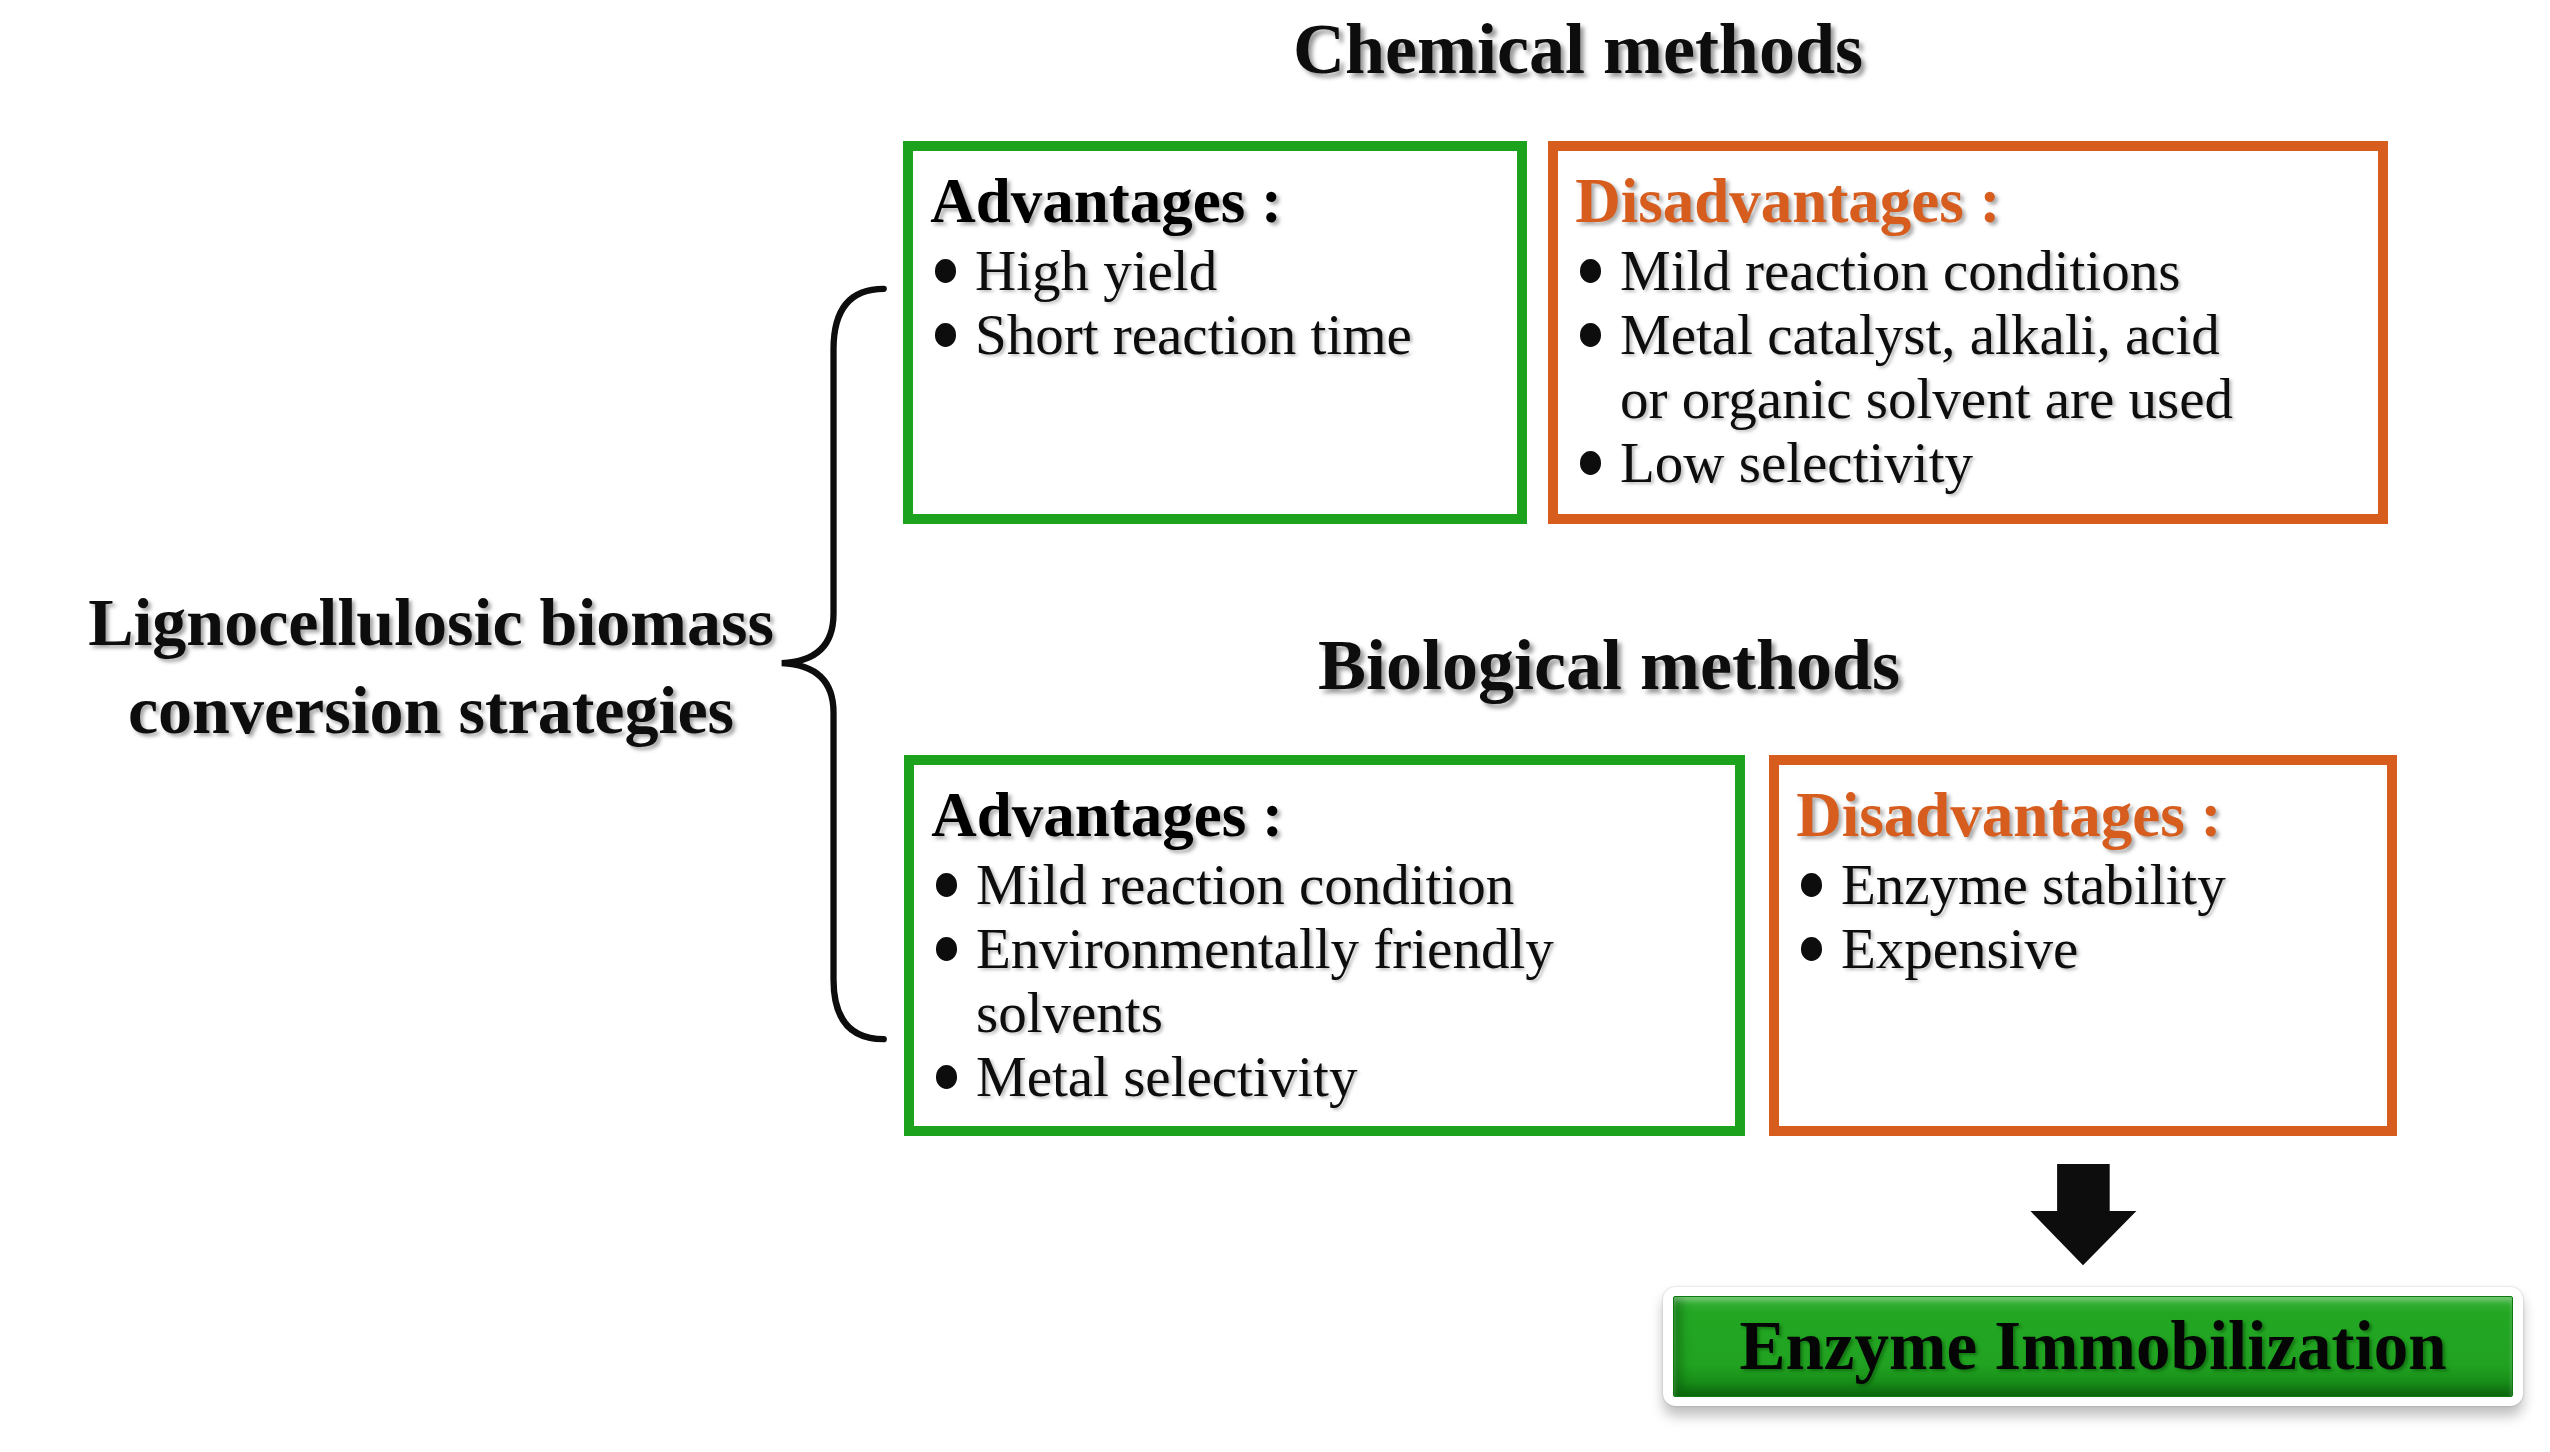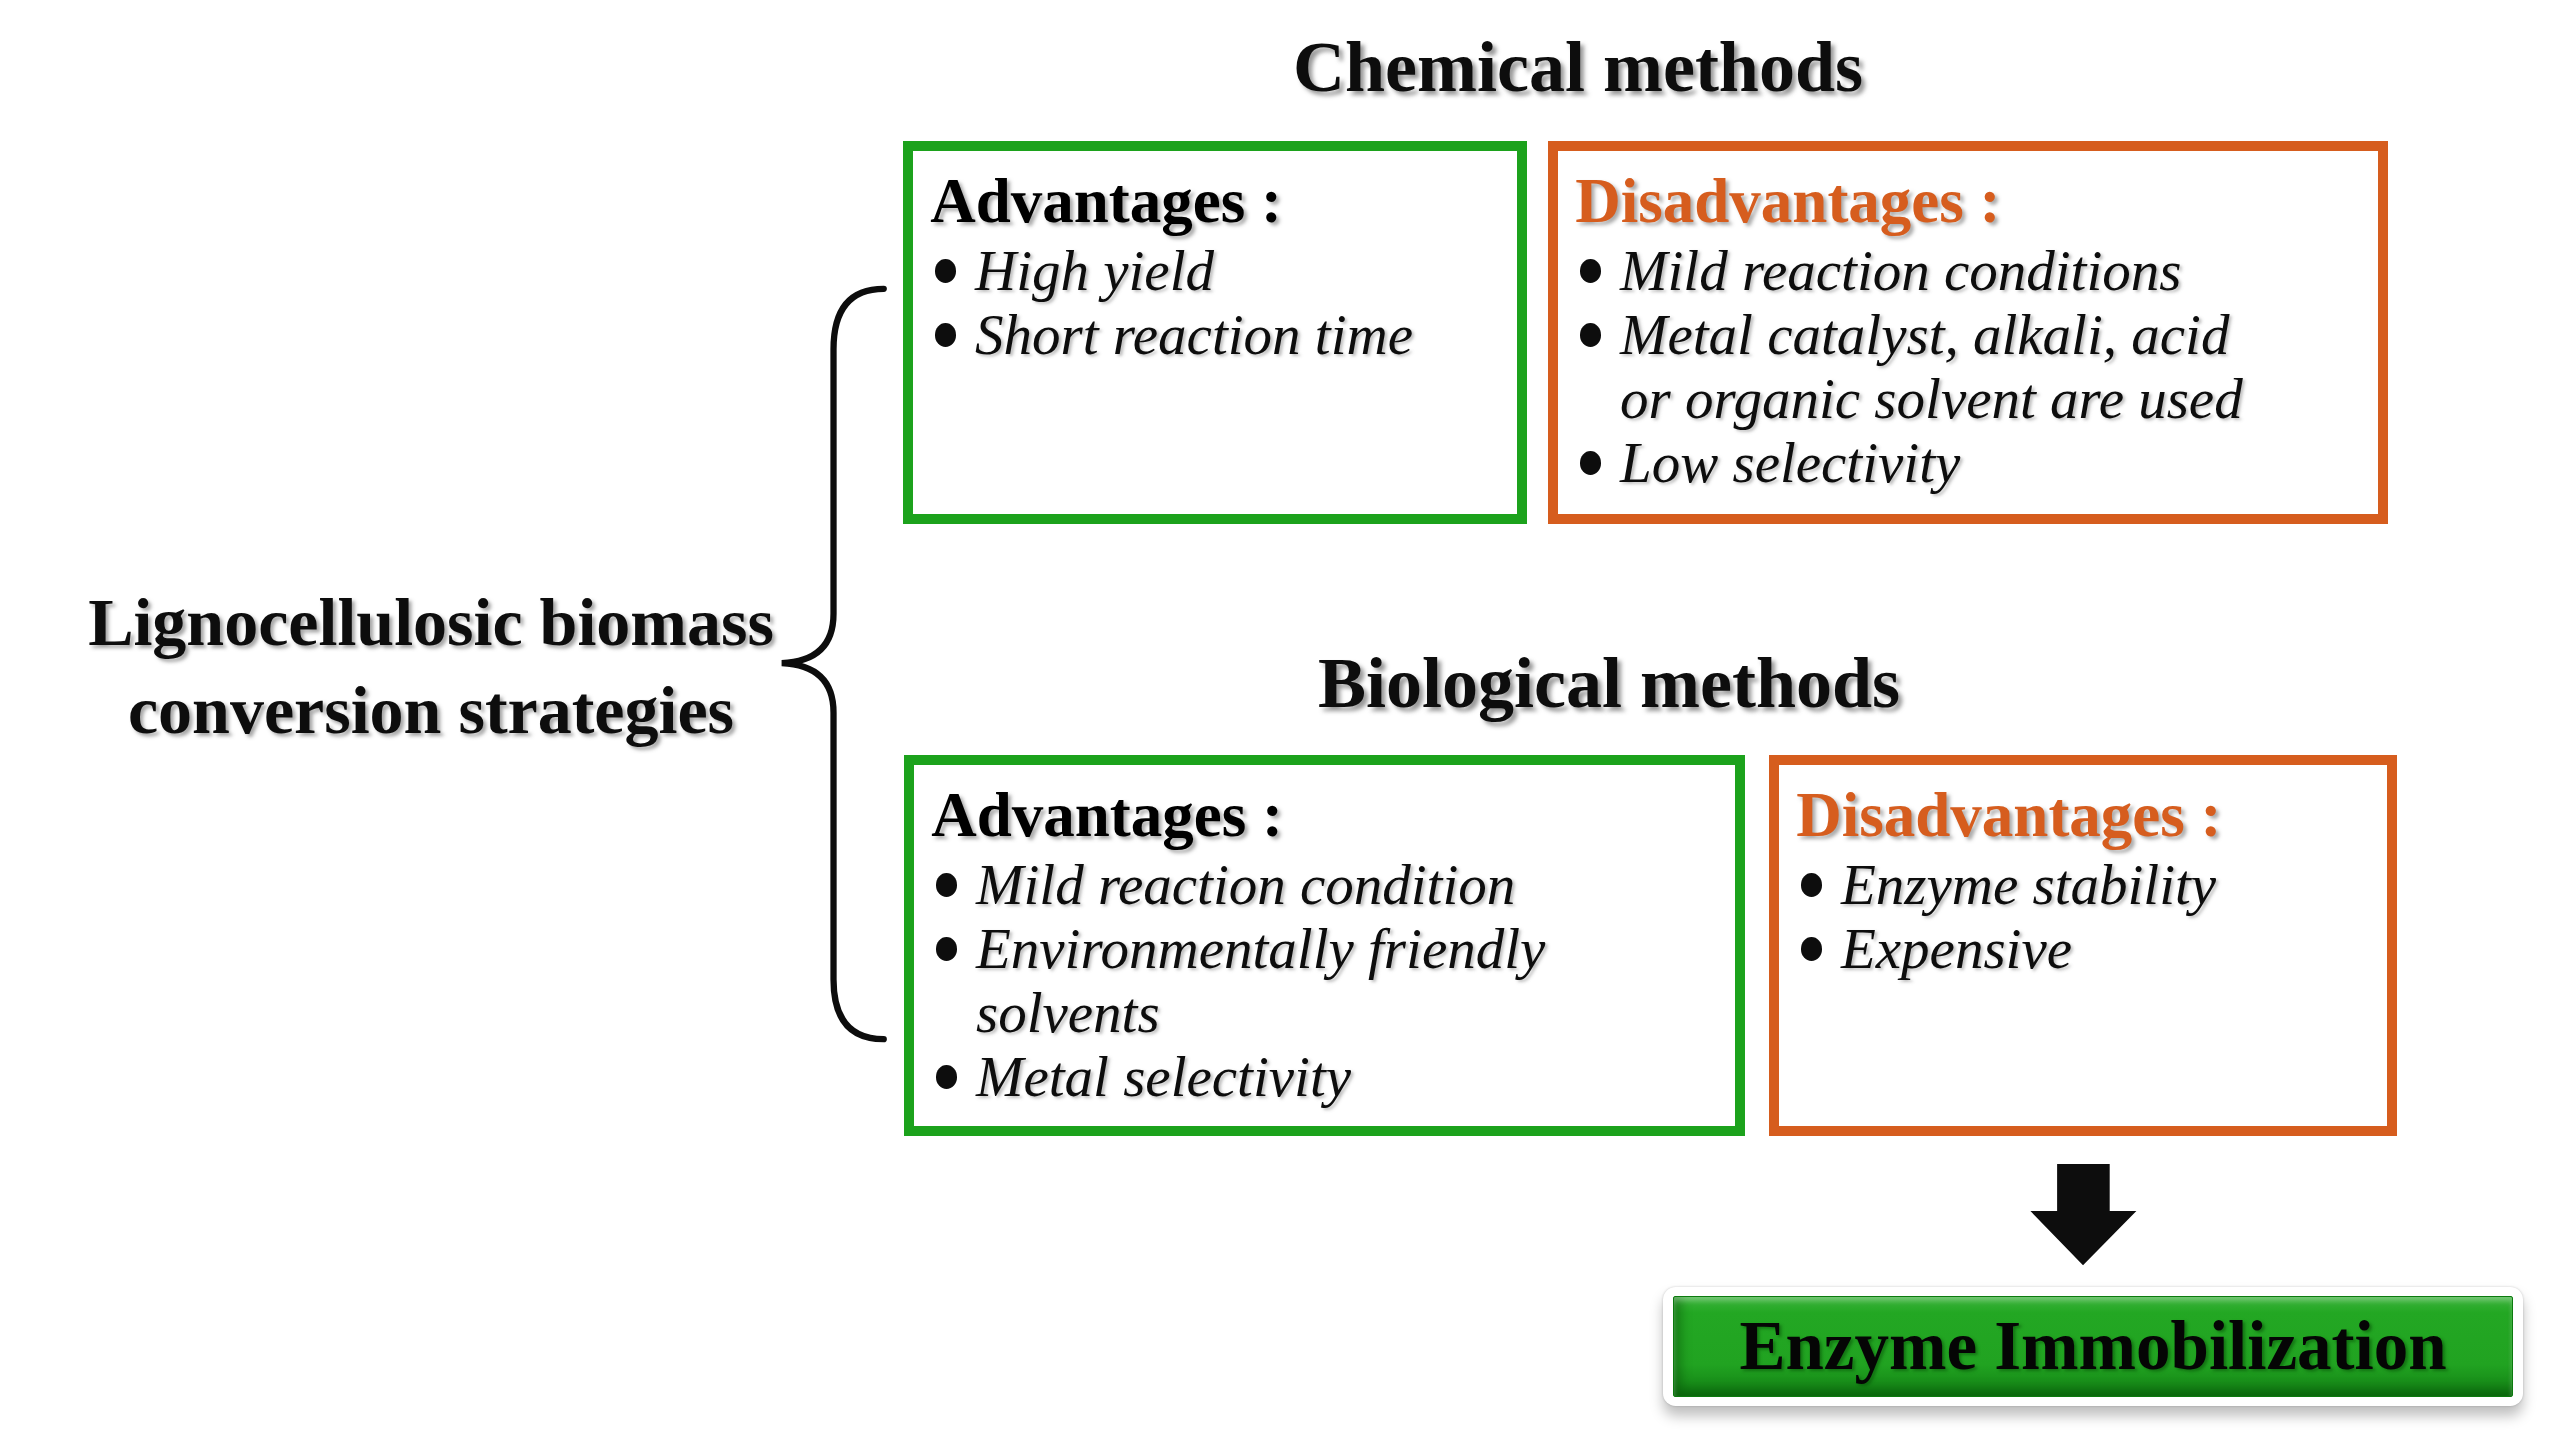--- a/index.html
+++ b/index.html
@@ -10,21 +10,20 @@
     font-family:"Liberation Serif","DejaVu Serif",serif;
     overflow:hidden;
   }
   
   .section-title{
     position:absolute;
     font-size:72px;font-weight:700;color:#0d0d0d;
     text-align:center;line-height:86px;
     text-shadow:3.9px 3.9px 4.7px rgba(70,70,70,0.55);
     white-space:nowrap;
-    margin-top:18px;
   }
   #title-chemical{left:1170px;top:6.3px;width:816px;}
   #title-biological{left:1193px;top:622px;width:832px;}
 
   
   #root-label{
     position:absolute;left:0px;top:578px;width:794px;
     font-size:68px;font-weight:700;color:#0d0d0d;
     text-align:center;line-height:88px;
     text-shadow:3.1px 3.1px 3.9px rgba(80,80,80,0.5);
@@ -48,21 +47,21 @@
 
   .box-heading{
     font-size:63px;font-weight:700;line-height:69px;
     text-shadow:3.1px 3.1px 3.9px rgba(90,90,90,0.5);
     white-space:nowrap;
     margin:0 0 3.1px 0;
   }
   .green-heading{color:#000000;}
   .orange-heading{color:#d65d1e;}
 
-  .bullet-row{display:flex;align-items:flex-start;font-style:italic;}
+  .bullet-row{display:flex;align-items:flex-start;}
   .bullet-dot{
     flex:0 0 auto;
     width:21px;height:23.5px;border-radius:50%;
     background:#0d0d0d;
     margin:20.4px 19px 0 4.7px;
   }
   .bullet-text{
     font-size:57px;font-weight:400;color:#0d0d0d;
     line-height:64px;
     white-space:pre-line;

